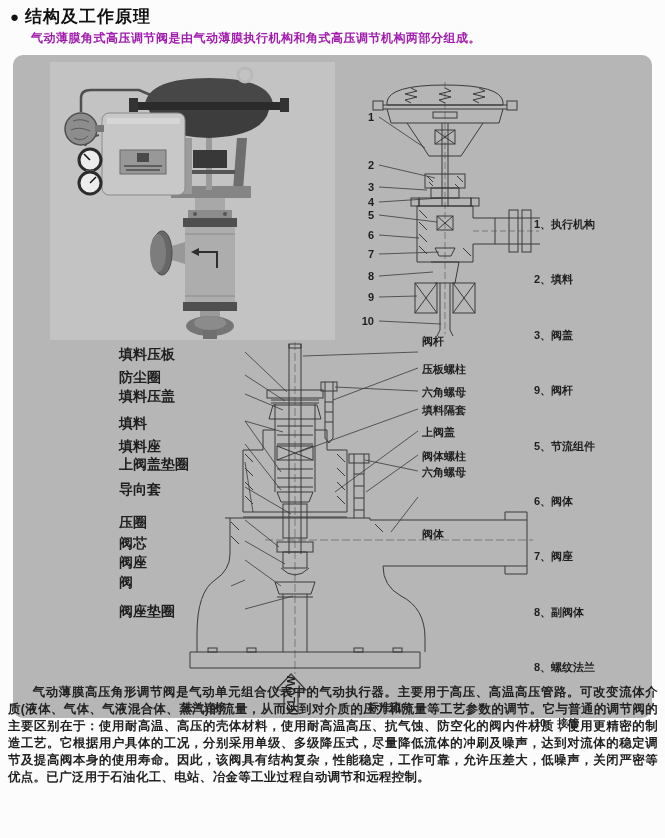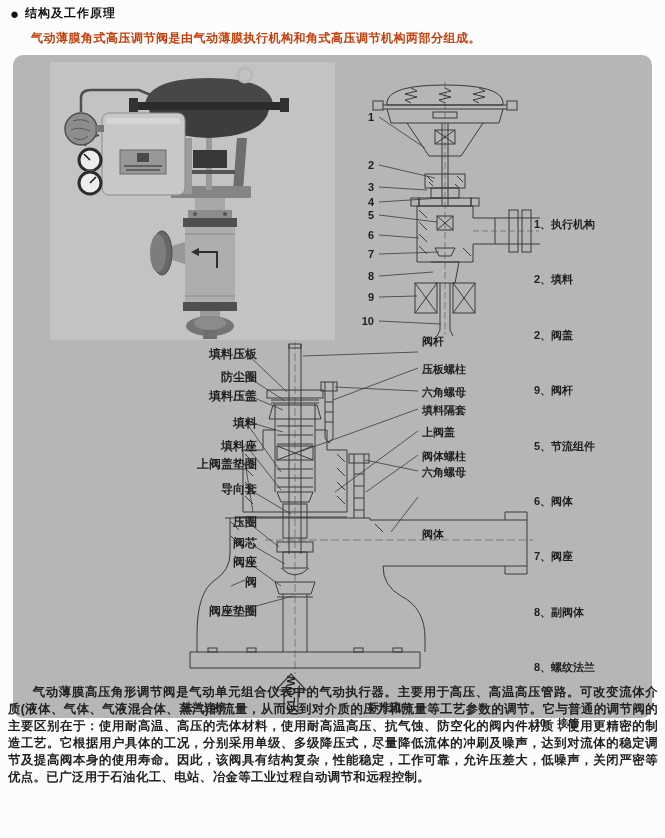--- a/index.html
+++ b/index.html
@@ -5,31 +5,31 @@
   html,body{margin:0;padding:0;}
   body{
     width:665px;height:838px;background:#fcfcfc;
     font-family:"Liberation Sans","DejaVu Sans",sans-serif;
     color:#1c1c1c;position:relative;overflow:hidden;
   }
   .abs{position:absolute;}
   
   .title-row{position:absolute;left:10px;top:5px;display:flex;align-items:center;gap:6px;}
   .bullet{font-size:15px;line-height:1;color:#111;}
-  .page-title{font-size:12px;font-weight:700;letter-spacing:1px;color:#111;}
-  .intro{position:absolute;left:31px;top:30px;font-size:12px;font-weight:700;letter-spacing:0.5px;color:#c2410c;}
+  .page-title{font-size:17px;font-weight:700;letter-spacing:1px;color:#111;}
+  .intro{position:absolute;left:31px;top:30px;font-size:12px;font-weight:700;letter-spacing:0.5px;color:#a21caf;}
   
   .panel{position:absolute;left:13px;top:55px;width:639px;height:663px;background:#b5b6b5;border-radius:10px;}
   
   .legend{position:absolute;left:534px;top:177px;width:110px;}
   .legend div{font-size:11px;font-weight:700;line-height:15.4px;color:#1f1f1f;white-space:nowrap;margin-top:40px;}
   
   .num{position:absolute;left:350px;width:24px;text-align:right;font-size:11px;font-weight:700;color:#1f1f1f;}
   
-  .lbl-l{position:absolute;left:147px;width:110px;text-align:right;font-size:12px;font-weight:700;color:#1f1f1f;white-space:nowrap;}
+  .lbl-l{position:absolute;left:119px;width:110px;font-size:14px;font-weight:700;color:#1f1f1f;white-space:nowrap;}
   .lbl-r{position:absolute;left:422px;width:120px;text-align:left;font-size:11px;font-weight:700;color:#1f1f1f;white-space:nowrap;}
   .lbl-b{position:absolute;font-size:11px;font-weight:700;color:#1f1f1f;white-space:nowrap;margin-top:22px;}
   .flow-lbl{position:absolute;left:268px;top:687px;width:46px;text-align:center;
     font-size:11px;font-weight:700;color:#1f1f1f;transform:rotate(-90deg);letter-spacing:1px;}
   
   .body-text{position:absolute;left:8px;top:684px;width:650px;font-size:12.4px;font-weight:700;
     line-height:17px;letter-spacing:0.4px;text-align:justify;text-indent:2em;color:#222;}
   svg{display:block;}
 </style>
 </head>
@@ -168,21 +168,21 @@
 <span class="num" style="top:209px;">5</span>
 <span class="num" style="top:229px;">6</span>
 <span class="num" style="top:248px;">7</span>
 <span class="num" style="top:270px;">8</span>
 <span class="num" style="top:291px;">9</span>
 <span class="num" style="top:315px;">10</span>
 
 <div class="legend">
   <div>1、执行机构</div>
   <div>2、填料</div>
-  <div>2、阀盖</div>
+  <div>3、阀盖</div>
   <div>9、阀杆</div>
   <div>5、节流组件</div>
   <div>6、阀体</div>
   <div>7、阀座</div>
   <div>8、副阀体</div>
   <div>8、螺纹法兰</div>
   <div>10、接管</div>
 </div>
 
 <svg class="abs" style="left:135px;top:342px;" width="400" height="372" viewBox="0 0 400 372" stroke="#3a3a3a" fill="none" stroke-width="1">

